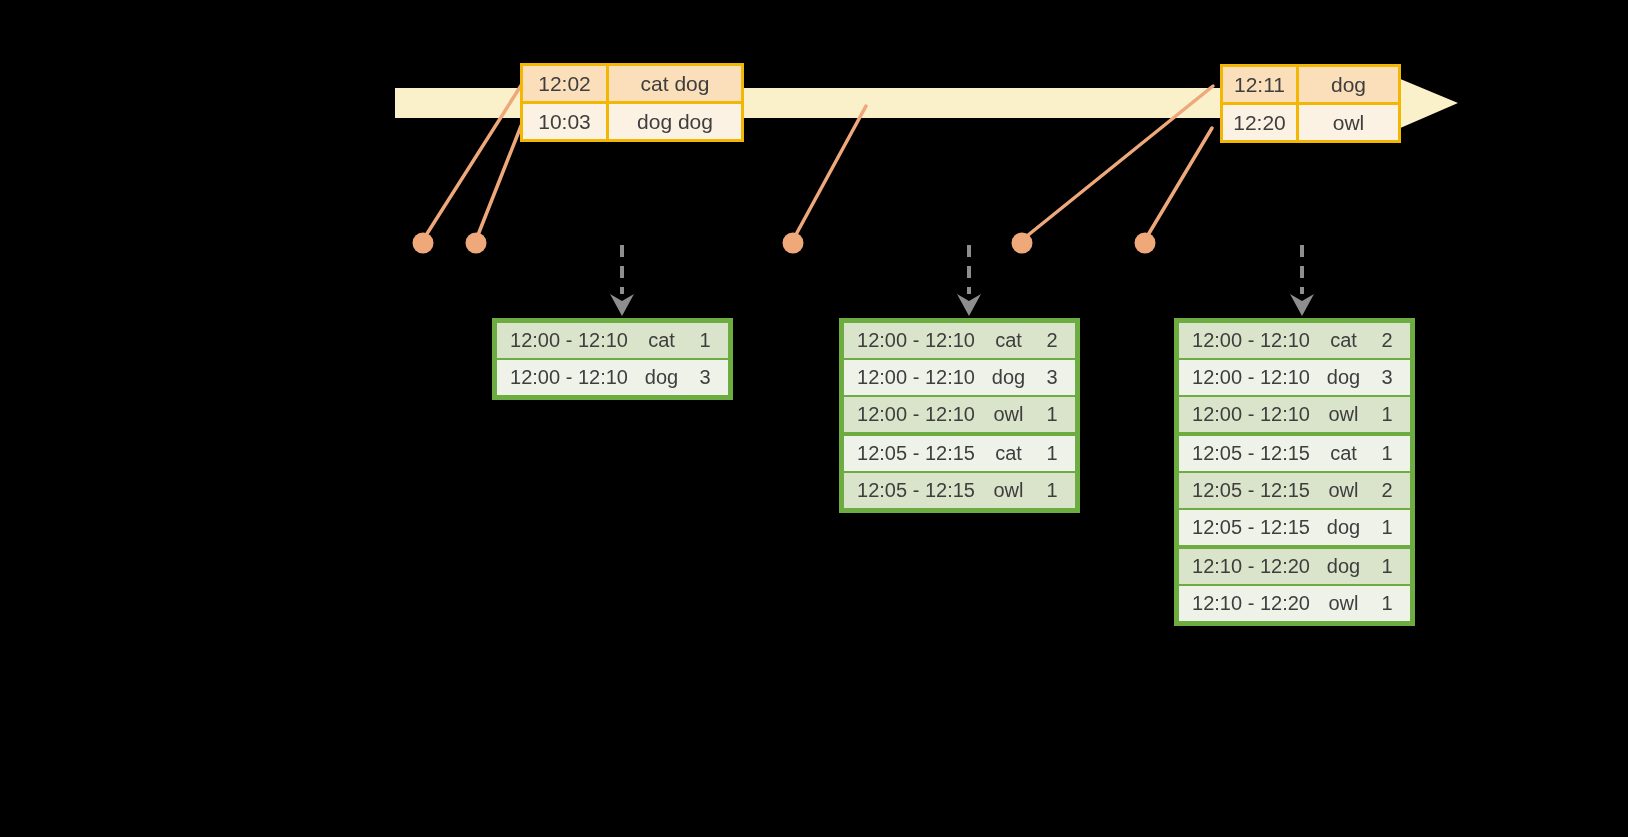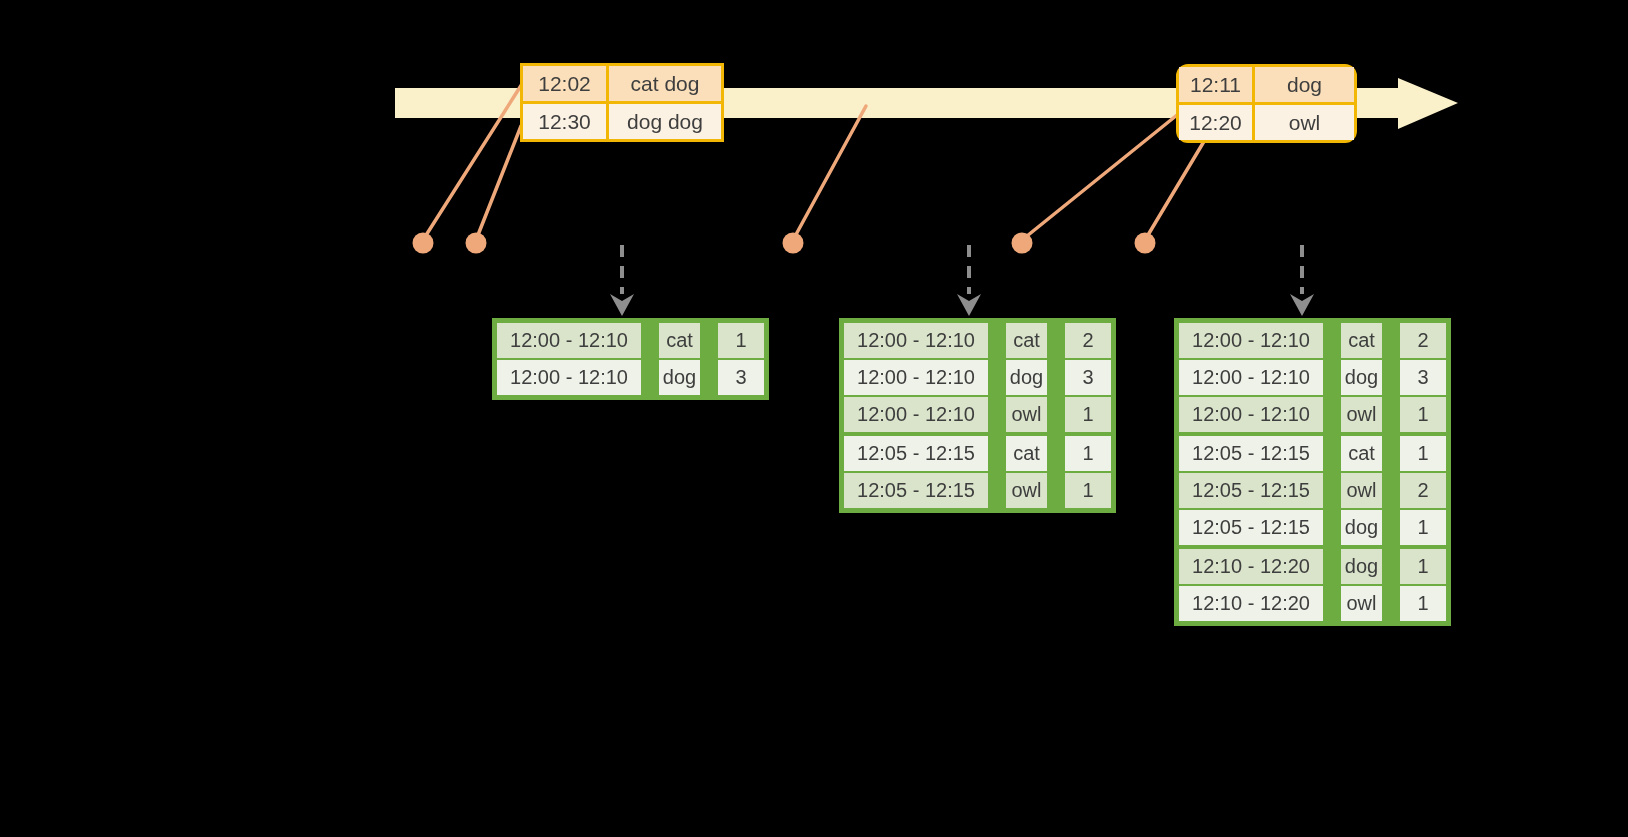--- a/index.html
+++ b/index.html
@@ -26,36 +26,36 @@
     display:flex;flex-direction:column;gap:3px;
   }
   .etable .row{display:flex;gap:3px;}
   .etable .cell{
     height:35px;display:flex;align-items:center;justify-content:center;
     font-size:21px;background:var(--event-row-light);
   }
   .etable .row:nth-of-type(1) .cell{background:var(--event-row-dark);}
   .et2 .row:nth-of-type(1) .cell{background:var(--event-row-mid);}
   .c-time{width:83px;}
-  .c-words{width:112px;}
+  .c-words{width:132px;}
   .et2 .c-words{width:111px;}
   .et3 .c-time{width:73px;}
   .et3 .c-words{width:99px;}
   .et1{left:520px;top:63px;}
   .et2{left:867px;top:83px;}
-  .et3{left:1176px;top:64px;border-radius:12px;}
+  .et3{left:1220px;top:64px;}
 
   
   .gtable{
     position:absolute;
     background:var(--result-border);
     border:5px solid var(--result-border);
     display:flex;flex-direction:column;gap:2px;
   }
-  .gtable .row{display:flex;gap:18px;}
+  .gtable .row{display:flex;gap:0;}
   .gtable .row.group-start{margin-top:2px;}
   .gtable .cell{
     height:35px;display:flex;align-items:center;justify-content:center;
     font-size:20px;background:var(--result-row-light);
   }
   .gtable .row:nth-of-type(odd) .cell{background:var(--result-row-dark);}
   .c-window{width:144px;}
   .c-word{width:41px;}
   .c-count{width:46px;}
   .gt1{left:492px;top:318px;}
@@ -91,21 +91,21 @@
     <path class="dhead" d="M1290 294 L1302 316 L1314 294 L1302 301 Z"></path>
   </svg>
 
   <div class="etable et1">
 
   <div class="row">
         <div class="cell c-time">12:02</div>
         <div class="cell c-words">cat dog</div>
       </div>
       <div class="row">
-        <div class="cell c-time">12:30</div>
+        <div class="cell c-time">10:03</div>
         <div class="cell c-words">dog dog</div>
       </div>
     </div>
 
 
   <div class="etable et3">
 
   <div class="row">
         <div class="cell c-time">12:11</div>
         <div class="cell c-words">dog</div>

